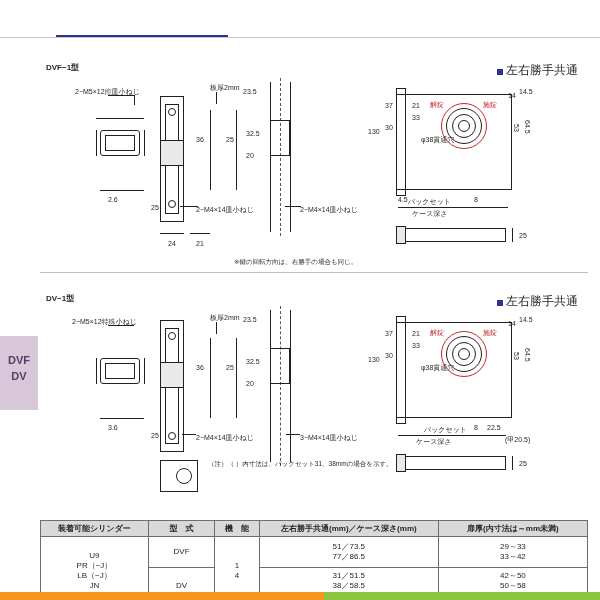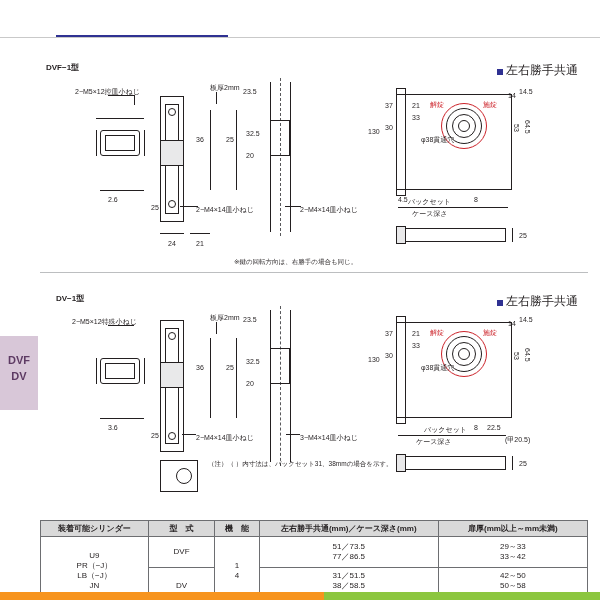--- a/index.html
+++ b/index.html
@@ -195,21 +195,21 @@
     <div class="box" style="left:396px;top:228px;width:110px;height:14px;"></div>
     <div class="fill" style="left:396px;top:226px;width:10px;height:18px;"></div>
     <div class="lbl" style="left:519px;top:232px;">25</div>
     <div class="ln vln" style="left:512px;top:228px;height:14px;"></div>
   </div>
 
   <div class="mid-rule"></div>
 
   <div class="block" style="left:0;top:0;width:600px;height:520px;">
 
-    <div class="section-title" style="left:56px;top:293px;">DV−1型</div>
+    <div class="section-title" style="left:46px;top:293px;">DV−1型</div>
     <div class="legend" style="left:497px;top:293px;">
       <span class="sq"></span><span>左右勝手共通</span>
     </div>
 
     <div class="lbl" style="left:72px;top:318px;">2−M5×12特殊小ねじ</div>
     <div class="ln hln" style="left:108px;top:325px;width:26px;"></div>
     <div class="lbl" style="left:210px;top:314px;">板厚2mm</div>
     <div class="ln vln" style="left:216px;top:322px;height:12px;"></div>
 
     <div class="box" style="left:100px;top:358px;width:40px;height:26px;border-radius:3px;"></div>
@@ -283,21 +283,21 @@
     <div class="ln vln" style="left:512px;top:456px;height:14px;"></div>
   </div>
 
   <table class="tbl">
     <thead>
       <tr>
         <th class="cyl">装着可能シリンダー</th>
         <th class="typ">型　式</th>
         <th class="fn">機　能</th>
         <th class="bs">左右勝手共通(mm)／ケース深さ(mm)</th>
-        <th class="dt">扉厚(mm以上～mm未満)</th>
+        <th class="dt">扉厚(内寸法は～mm未満)</th>
       </tr>
     </thead>
     <tbody>
       <tr>
         <td class="cyl" rowspan="2" style="white-space:pre-line;height:62px;">U9
 PR（−J）
 LB（−J）
 JN</td>
         <td class="typ" style="height:30px;">DVF</td>
         <td class="fn" rowspan="2" style="white-space:pre-line;height:62px;">1

